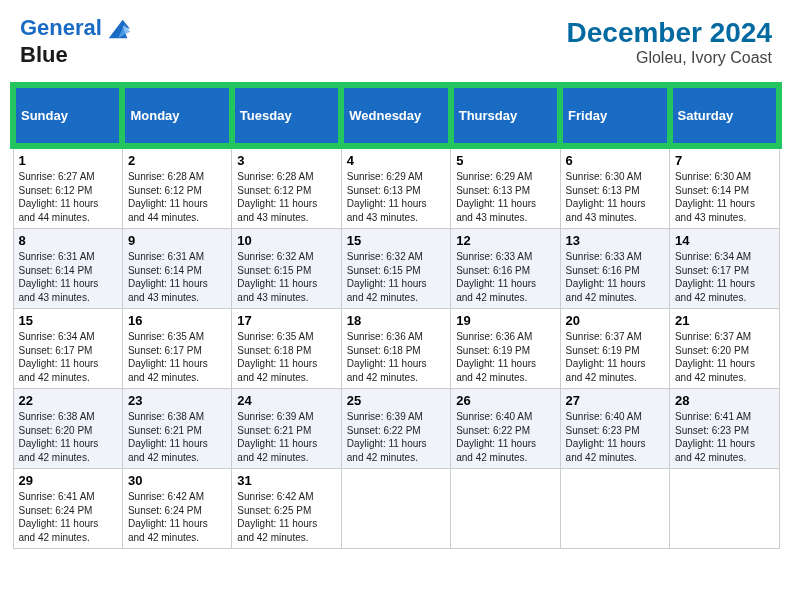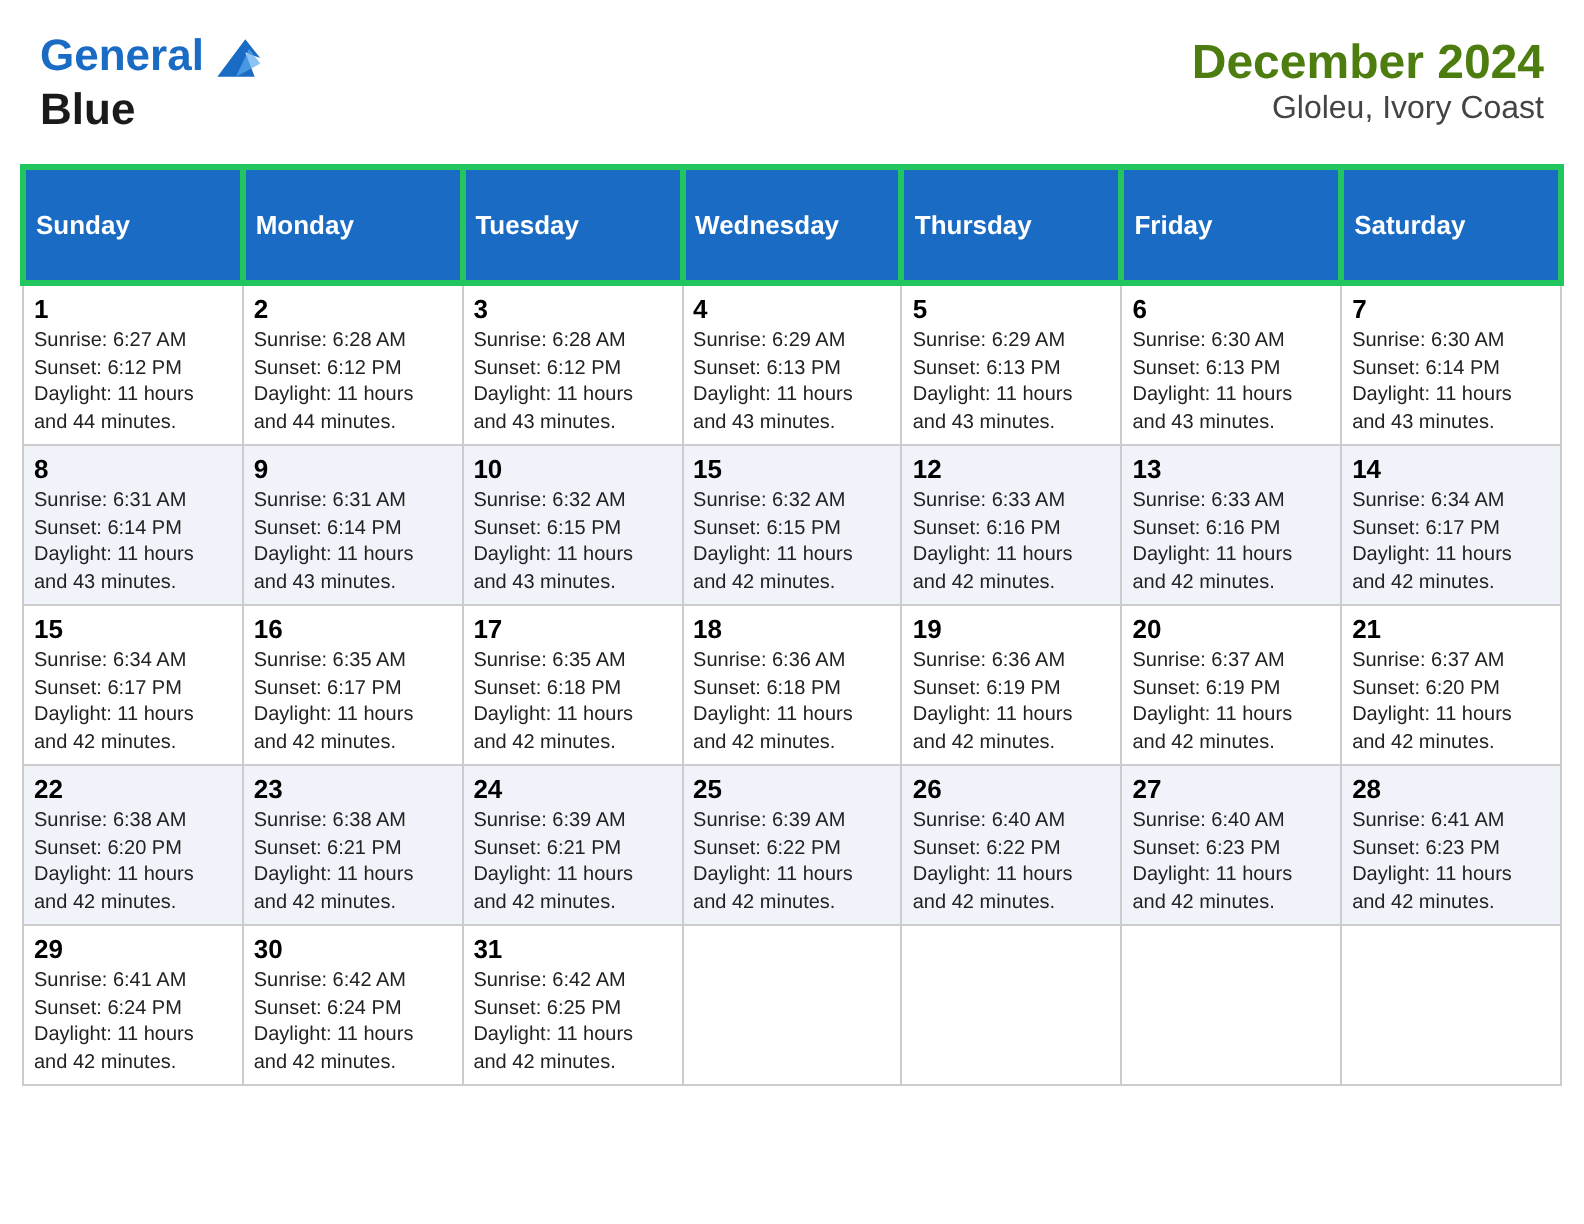--- a/index.html
+++ b/index.html
@@ -6,21 +6,21 @@
     body {
       font-family: Arial, sans-serif;
       background: #fff;
       width: 792px;
       min-height: 612px;
       padding: 10px;
     }
     .header {
       display: flex;
       justify-content: space-between;
-      align-items: center;
+      align-items: flex-end;
       margin-bottom: 10px;
       padding: 5px 10px;
     }
     .logo {
       display: flex;
       align-items: center;
     }
     .logo-text {
       font-size: 22px;
       font-weight: bold;
@@ -32,41 +32,41 @@
     }
     .logo-icon {
       width: 28px;
       height: 28px;
       margin-left: 2px;
     }
     .title-block {
       text-align: right;
     }
     .month-title {
-      font-size: 24px;
+      font-size: 28px;
       font-weight: bold;
-      color: #4d7c0f;
+      color: #0369a1;
     }
     .subtitle {
       font-size: 16px;
       color: #444;
     }
     .calendar {
       width: 100%;
       border-collapse: collapse;
       font-size: 11px;
     }
     .calendar th {
       background-color: #1a6bc4;
       color: #fff;
       text-align: left;
       padding: 20px 5px;
       font-size: 13px;
       font-weight: bold;
-      border: 3px solid #22c55e;
+      border: 6px solid #22c55e;
     }
     .calendar td {
       vertical-align: top;
       padding: 4px 5px;
       border: 1px solid #ccc;
       width: calc(100% / 7);
       min-height: 80px;
       background: #fff;
     }
     .calendar tr:nth-child(even) td {

